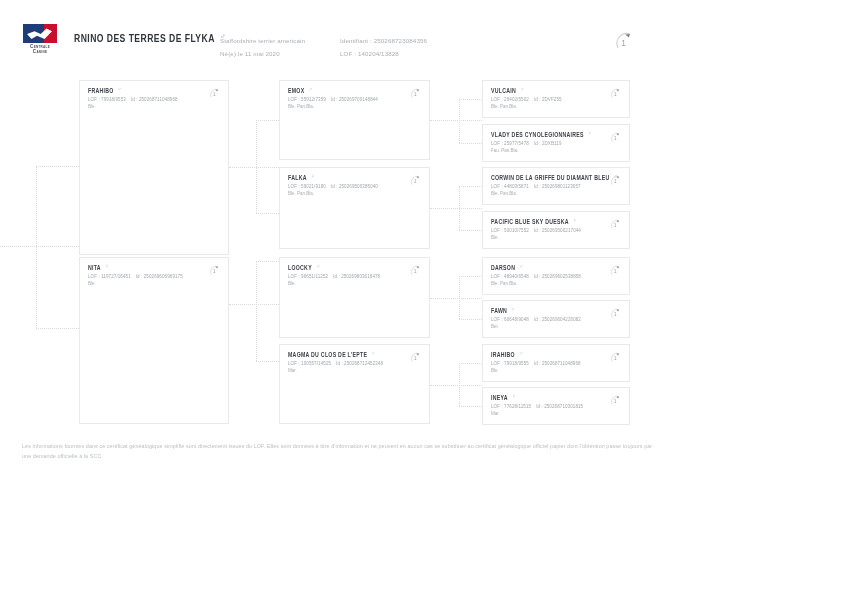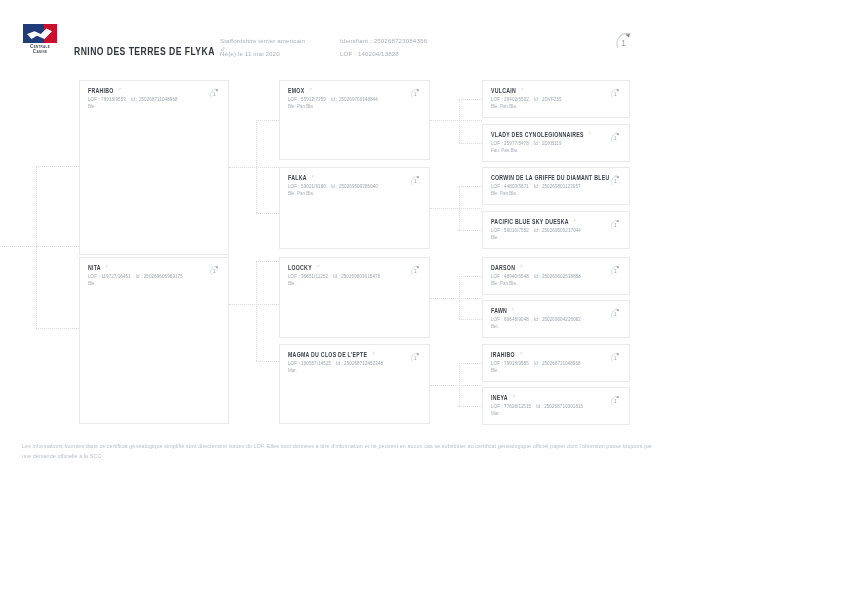--- a/index.html
+++ b/index.html
@@ -58,21 +58,21 @@
     letter-spacing: 0.3px;
     color: #4a4f55;
     text-align: center;
     font-variant: small-caps;
     font-weight: 600;
   }
 
   .dog-title {
     position: absolute;
     left: 74px; top: 33px;
-    display: flex; gap: 5px; margin-top: 13px;
+    display: flex; gap: 5px;
   }
   .dog-title-name {
     font-size: 8.6px;
     font-weight: 700;
     letter-spacing: 0.45px;
     color: #2f343a;
     text-transform: uppercase;
     transform: scaleY(1.22);
     transform-origin: left center;
   }

